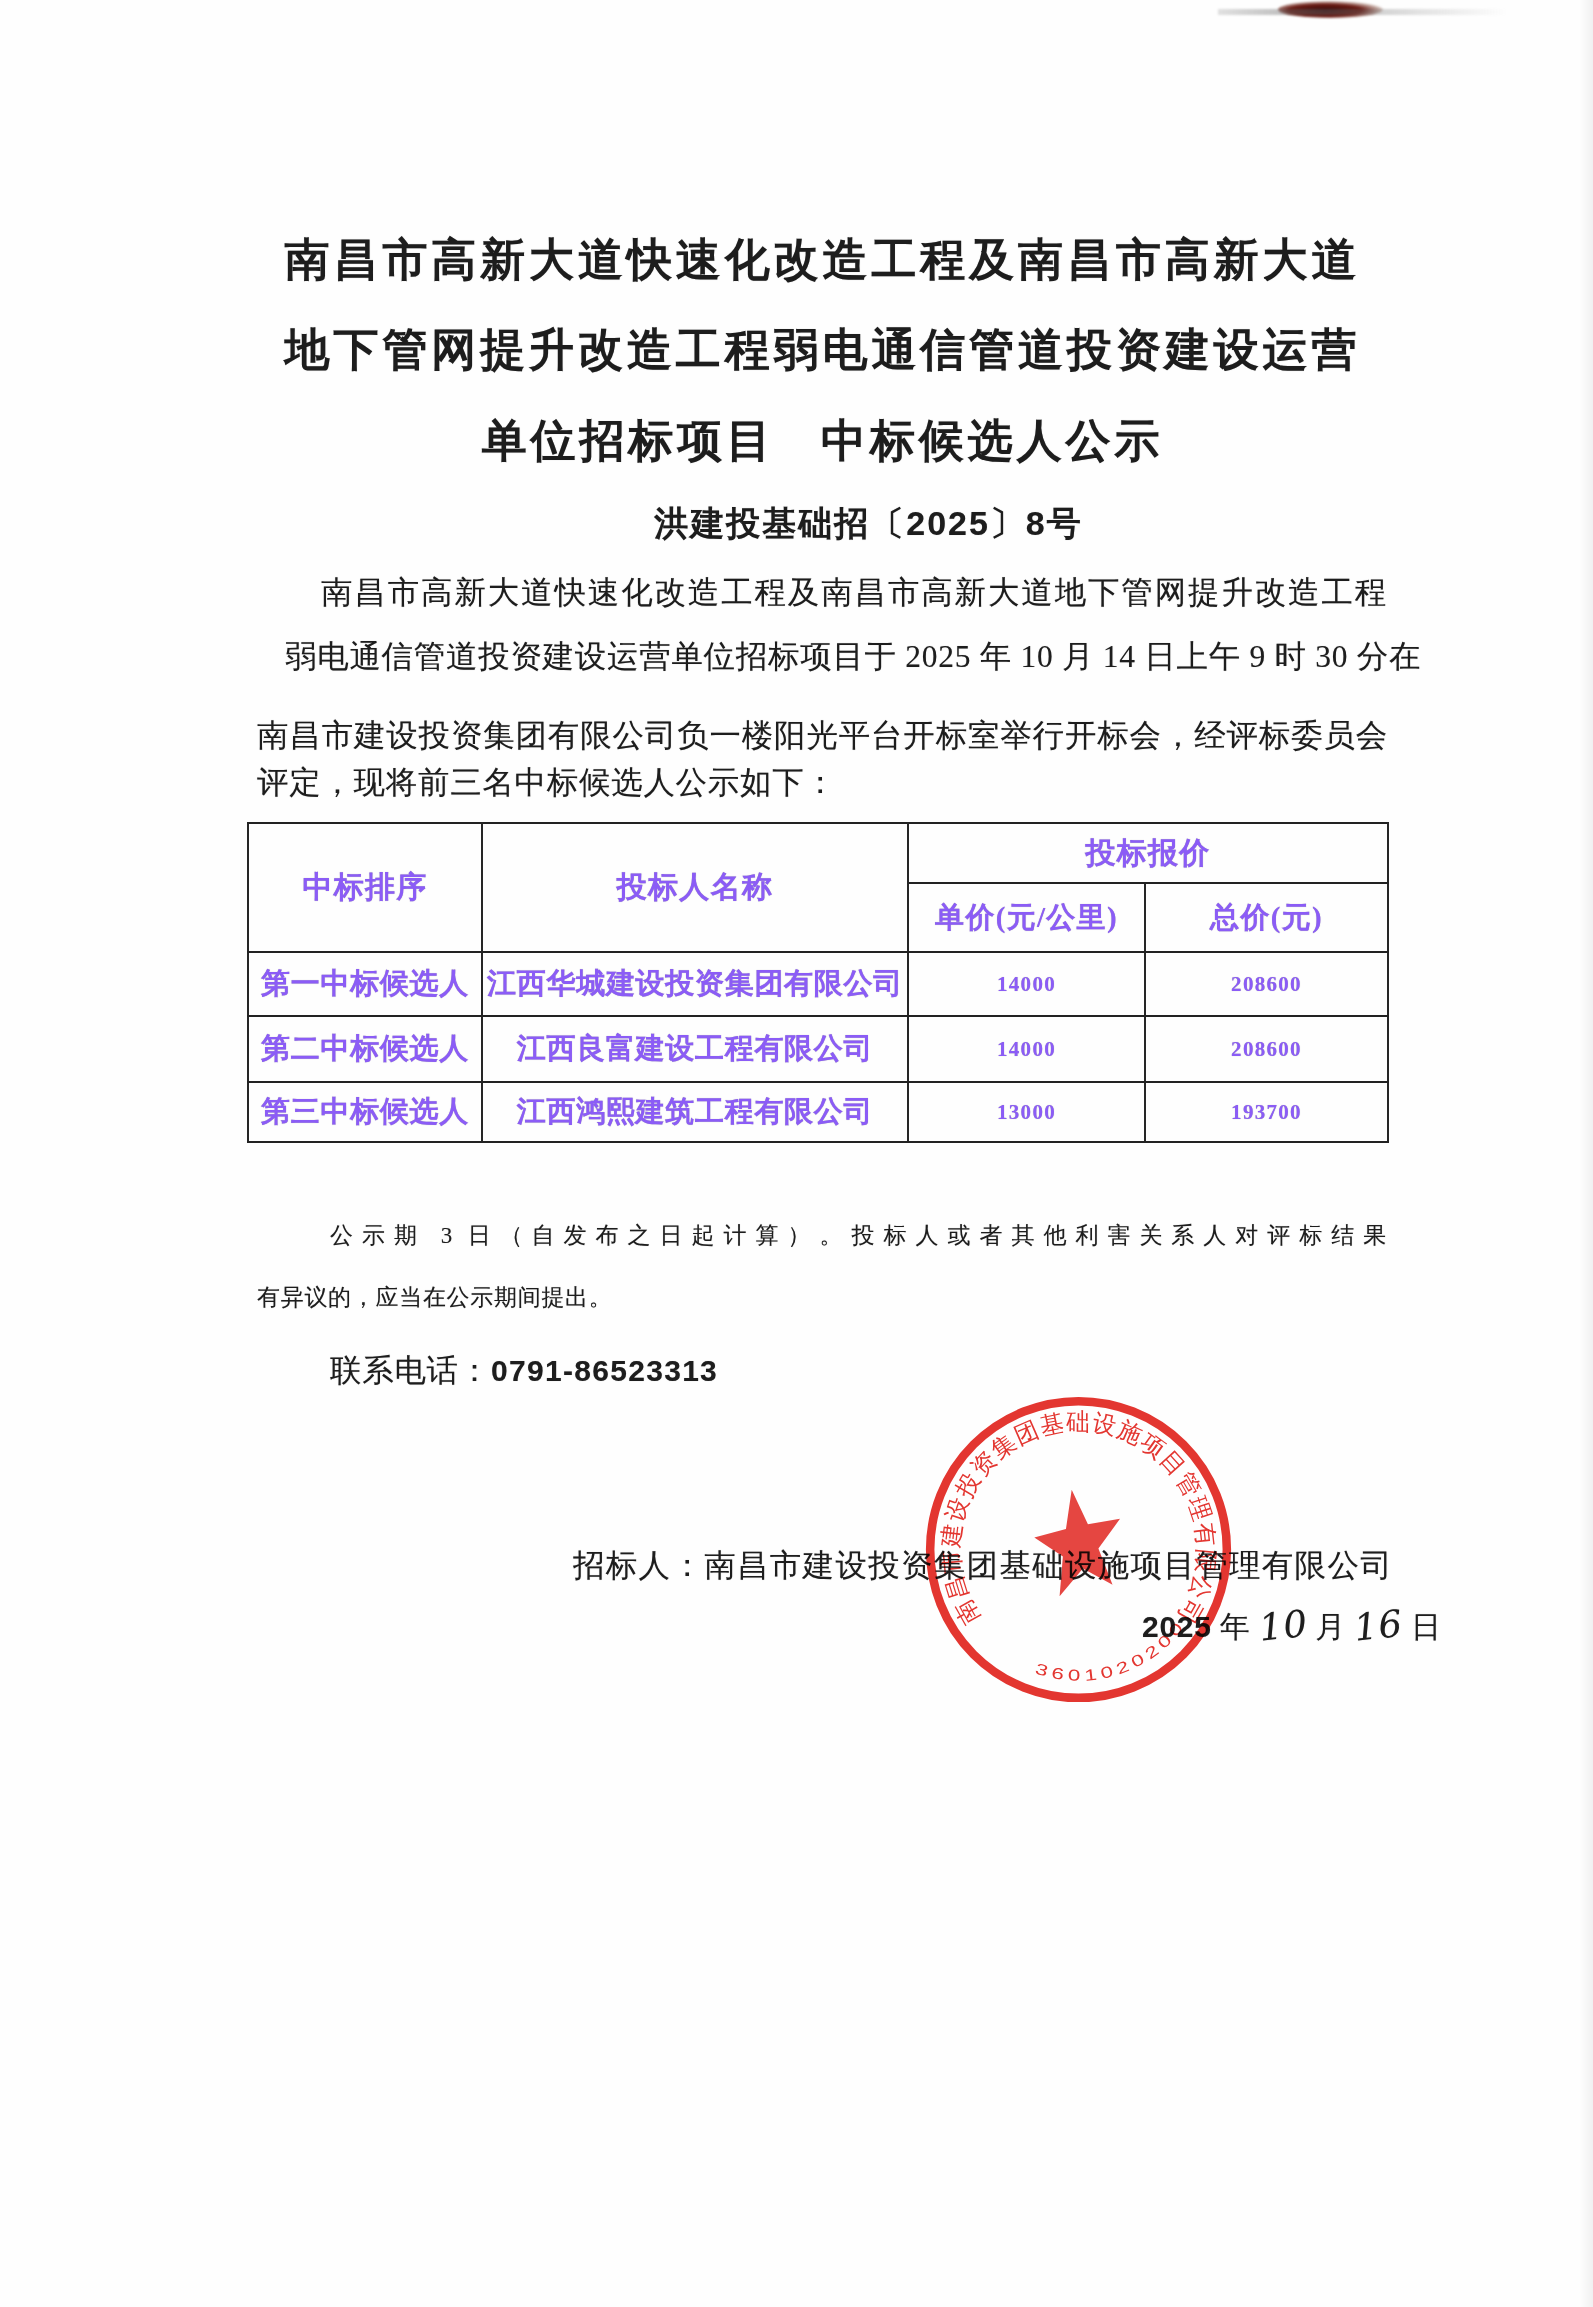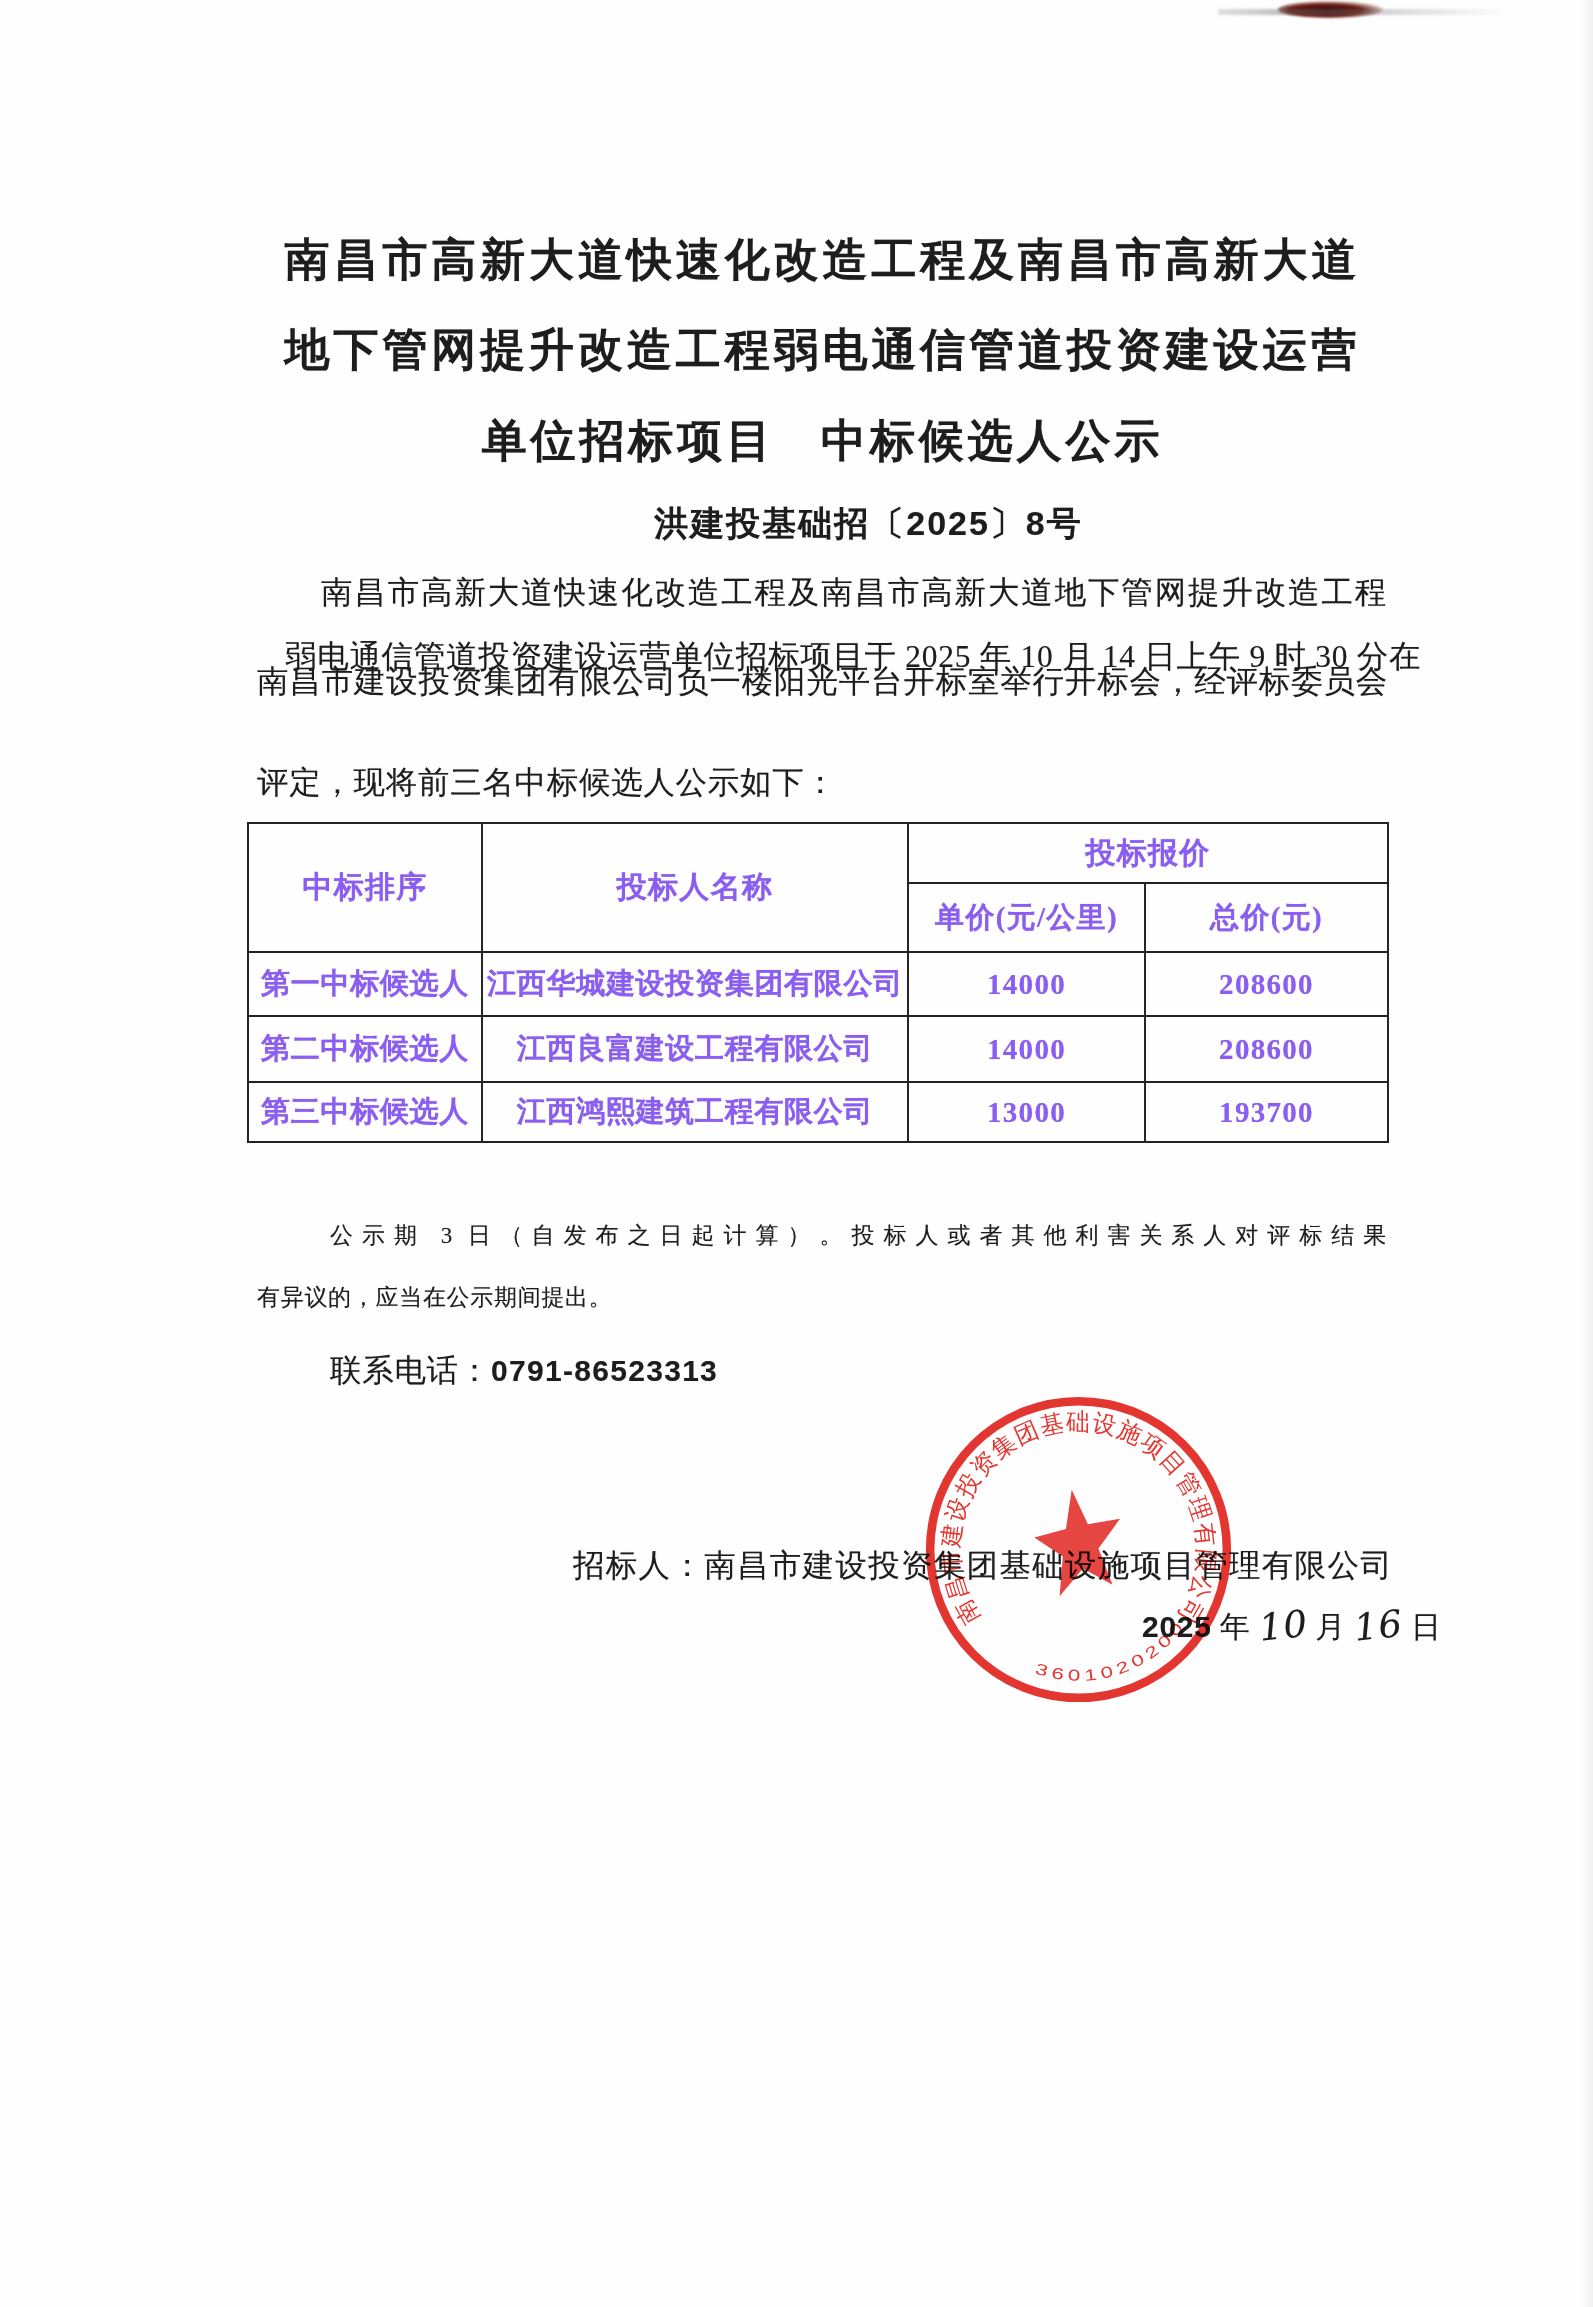--- a/index.html
+++ b/index.html
@@ -28,36 +28,36 @@
   .tgap{display:inline-block;width:46px;}
 
   .docno{position:absolute;top:501px;left:257px;width:1131px;text-align:center;text-indent:92px;
     font-family:"Liberation Sans",sans-serif;font-weight:700;font-size:34px;letter-spacing:2px;}
 
   
   .bodyline{position:absolute;left:257px;width:1131px;font-size:31.5px;letter-spacing:0.7px;
     line-height:1.15;text-align:justify;text-align-last:justify;}
   .bl0{top:575px;padding-left:64px;width:1066px;}
   .bl1{top:639px;margin-left:28px;}
-  .bl2{top:664px;}
+  .bl2{top:718px;}
   .bl3{top:765px;text-align:left;text-align-last:auto;}
 
   
   .tbl-wrap{position:absolute;left:247px;top:822px;width:1140px;}
   table{border-collapse:collapse;width:100%;table-layout:fixed;border:2.6px solid #1f1f1f;}
   th,td{border-left:2px solid #262626;border-right:2px solid #262626;
     border-top:2.6px solid #222222;border-bottom:2.6px solid #222222;
     text-align:center;vertical-align:middle;padding:0;white-space:nowrap;
     font-weight:700;color:#8b5cf6;text-shadow:0 0 0.8px rgba(40,40,40,.40);}
   th{font-size:30px;letter-spacing:1.3px;}
   td{font-size:29px;letter-spacing:0.7px;}
   tr.hrow1{height:60px;} tr.hrow2{height:69px;}
   tr.drow1{height:64px;padding-left:44px;} tr.drow2{height:66px;} tr.drow3{height:60px;}
   .subhead{font-size:29px;}
-  .num{font-size:29px;letter-spacing:1.3px;}
+  .num{font-size:21px;letter-spacing:1.3px;}
 
   
   .notice-line{position:absolute;left:257px;width:1131px;font-size:23px;letter-spacing:0.7px;
     line-height:1.15;text-align:justify;text-align-last:justify;}
   .nl0{top:1223px;padding-left:73px;width:1057px;}
   .nl1{top:1285px;text-align:left;text-align-last:auto;}
   .contact{position:absolute;left:257px;top:1350px;width:1131px;padding-left:73px;
     font-size:31.5px;letter-spacing:0.7px;}
   .contact .phone{font-weight:700;font-family:"Liberation Sans",sans-serif;font-size:30px;letter-spacing:1.3px;}
 

